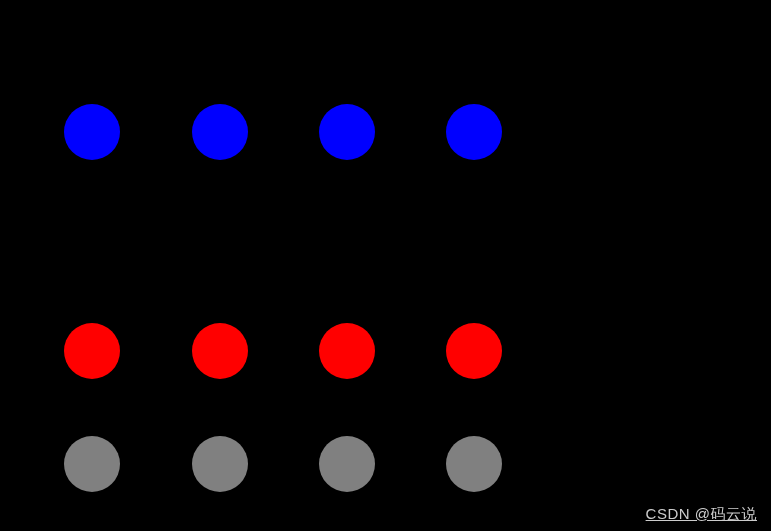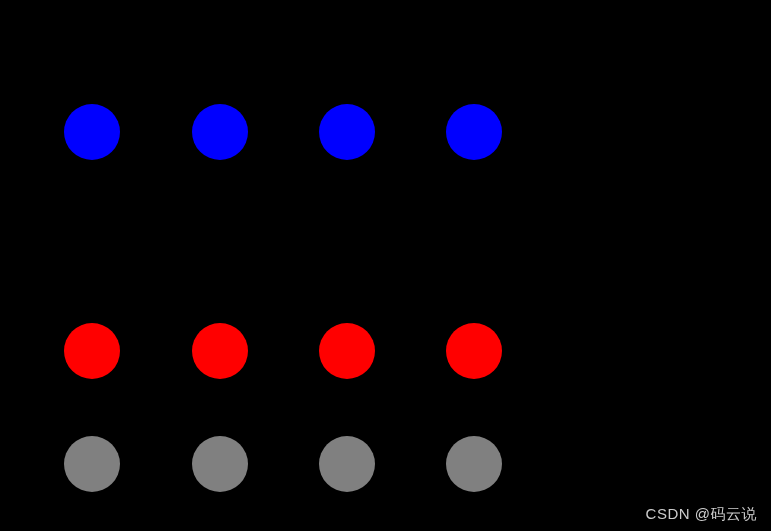--- a/index.html
+++ b/index.html
@@ -21,20 +21,21 @@
       transform: translate(-50%, -50%);
     }
     #watermark {
       position: absolute;
       right: 14px;
       bottom: 10px;
       font-size: 15px;
       line-height: 15px;
       letter-spacing: 0.5px;
       white-space: nowrap;
+      text-decoration: underline;
     }
   </style>
 </head>
 <body style="background: rgb(0, 0, 0);">
 
 <div id="canvas">
     <div class="dot" style="left: 92px; top: 132px; width: 56px; height: 56px; background: rgb(0, 0, 255);"></div>
     <div class="dot" style="left: 220px; top: 132px; width: 56px; height: 56px; background: rgb(0, 0, 255);"></div>
     <div class="dot" style="left: 347px; top: 132px; width: 56px; height: 56px; background: rgb(0, 0, 255);"></div>
     <div class="dot" style="left: 474px; top: 132px; width: 56px; height: 56px; background: rgb(0, 0, 255);"></div>

